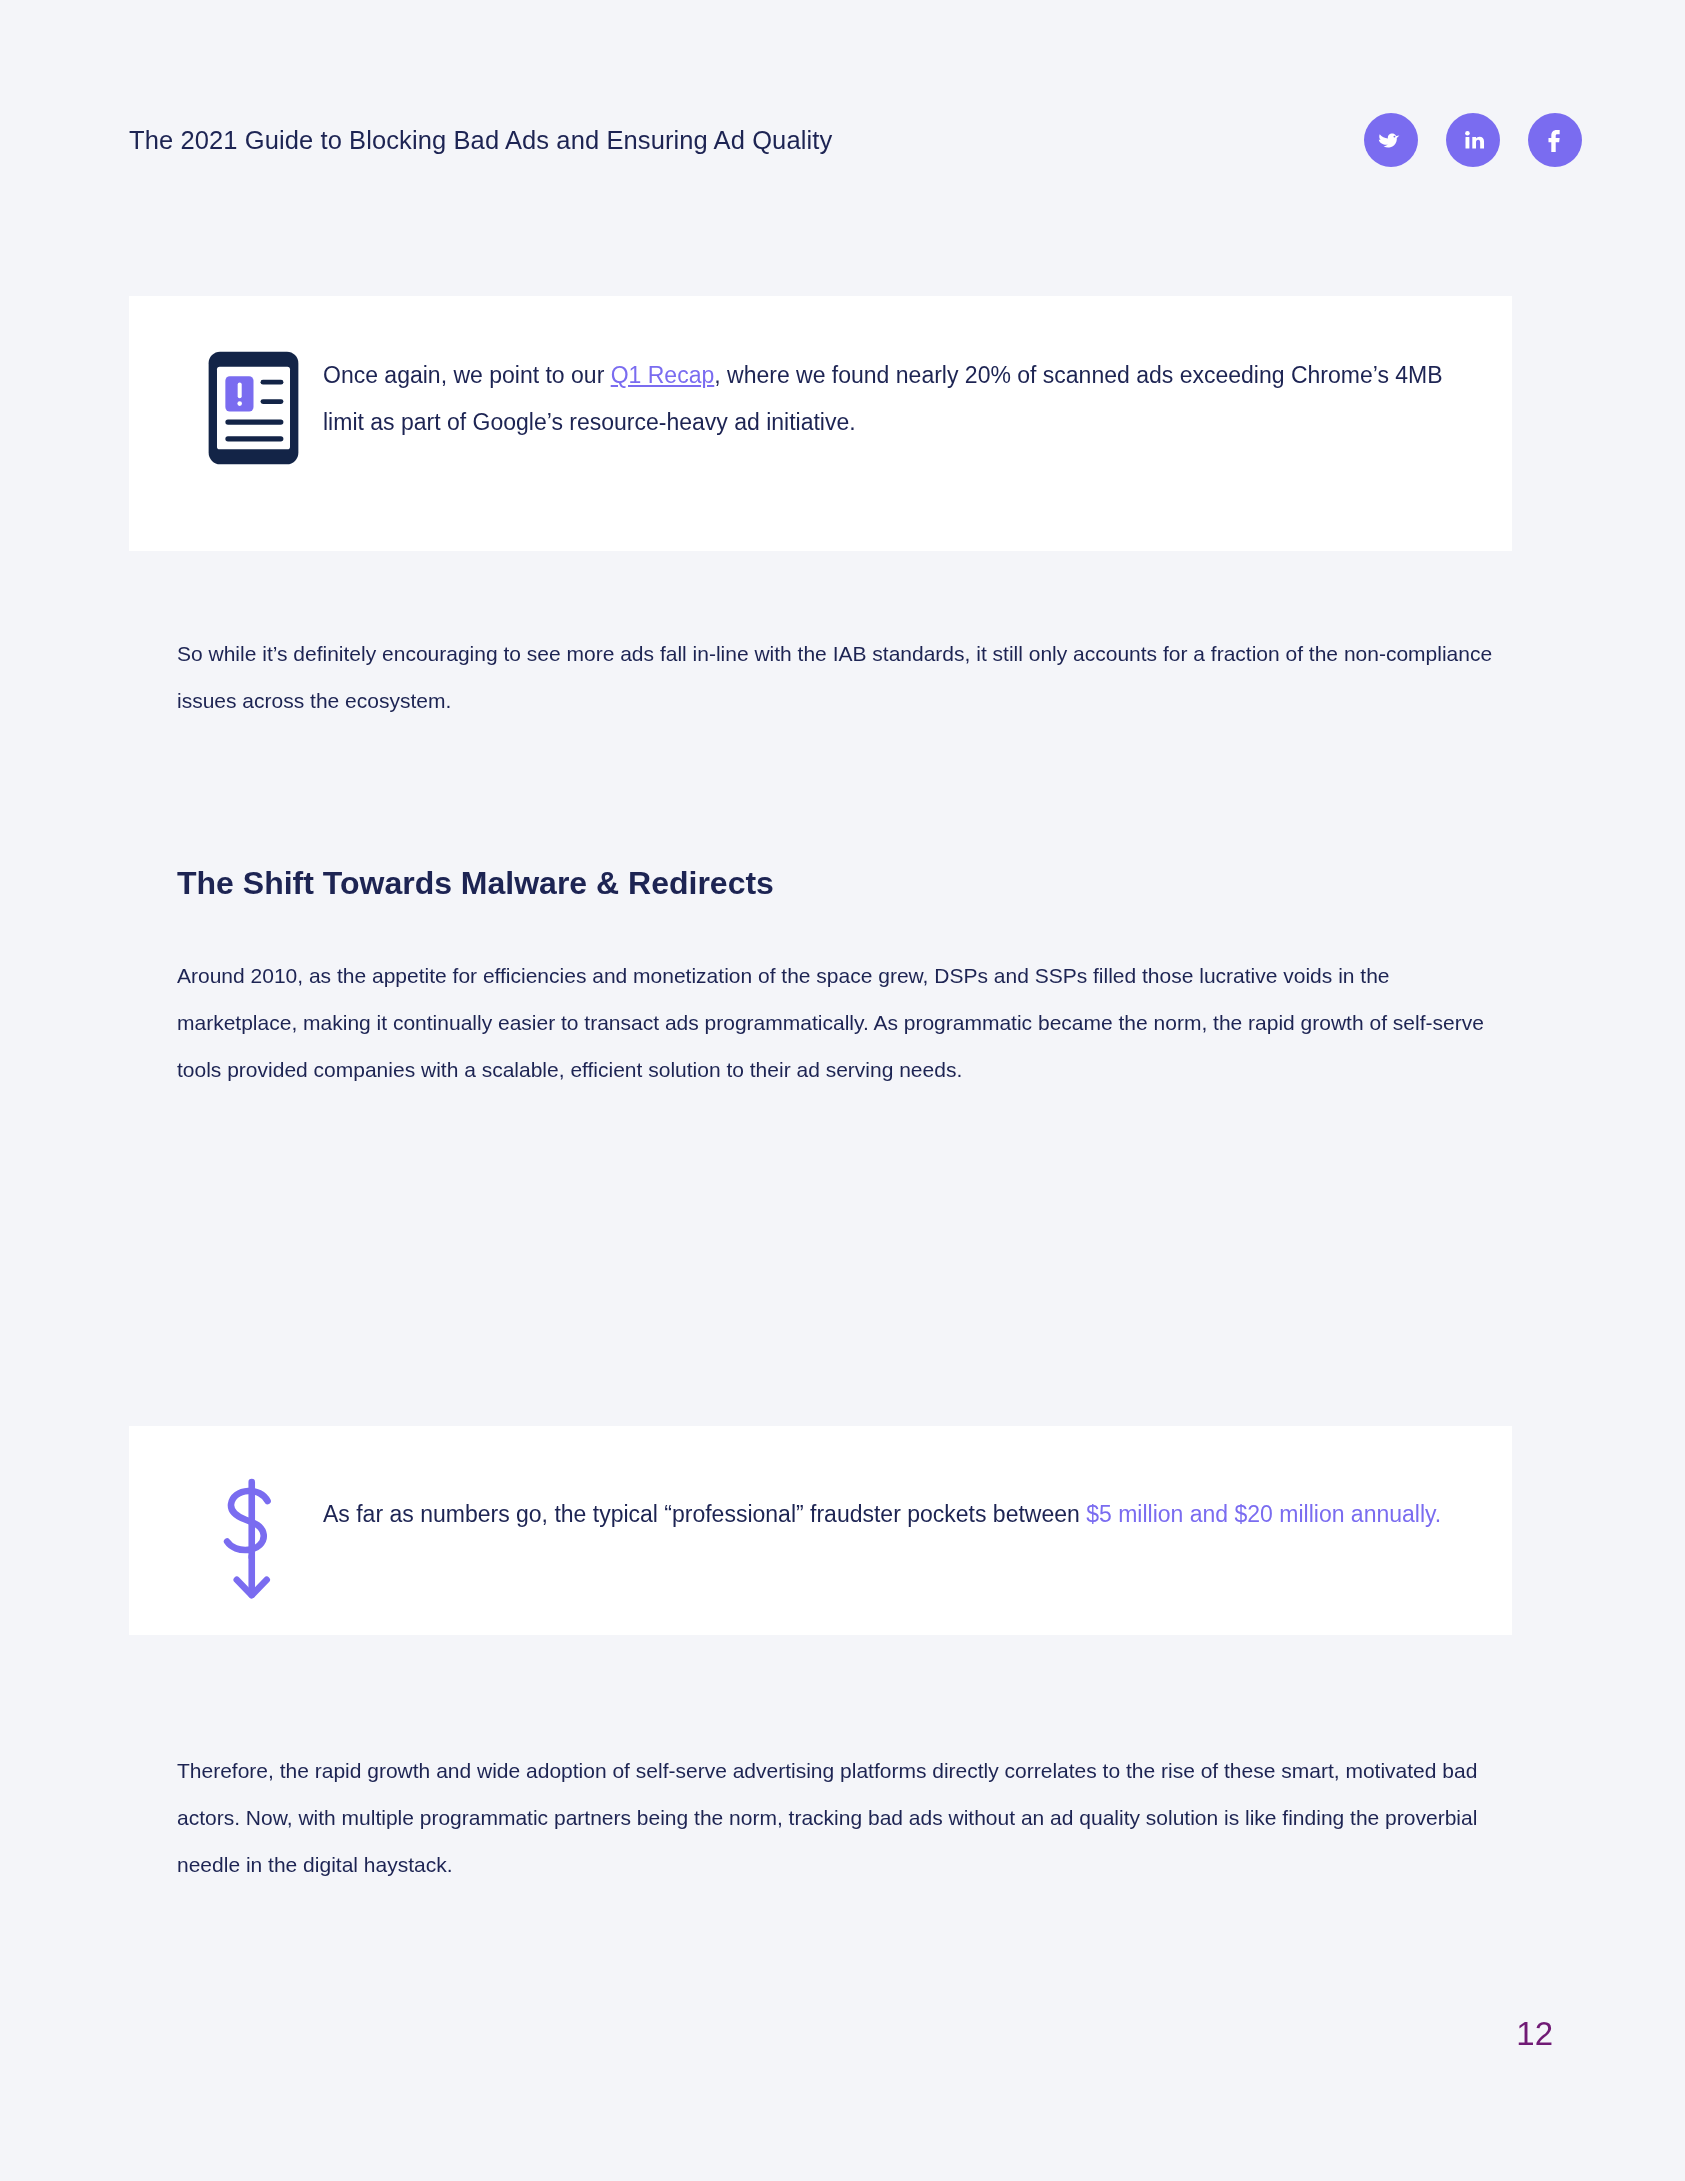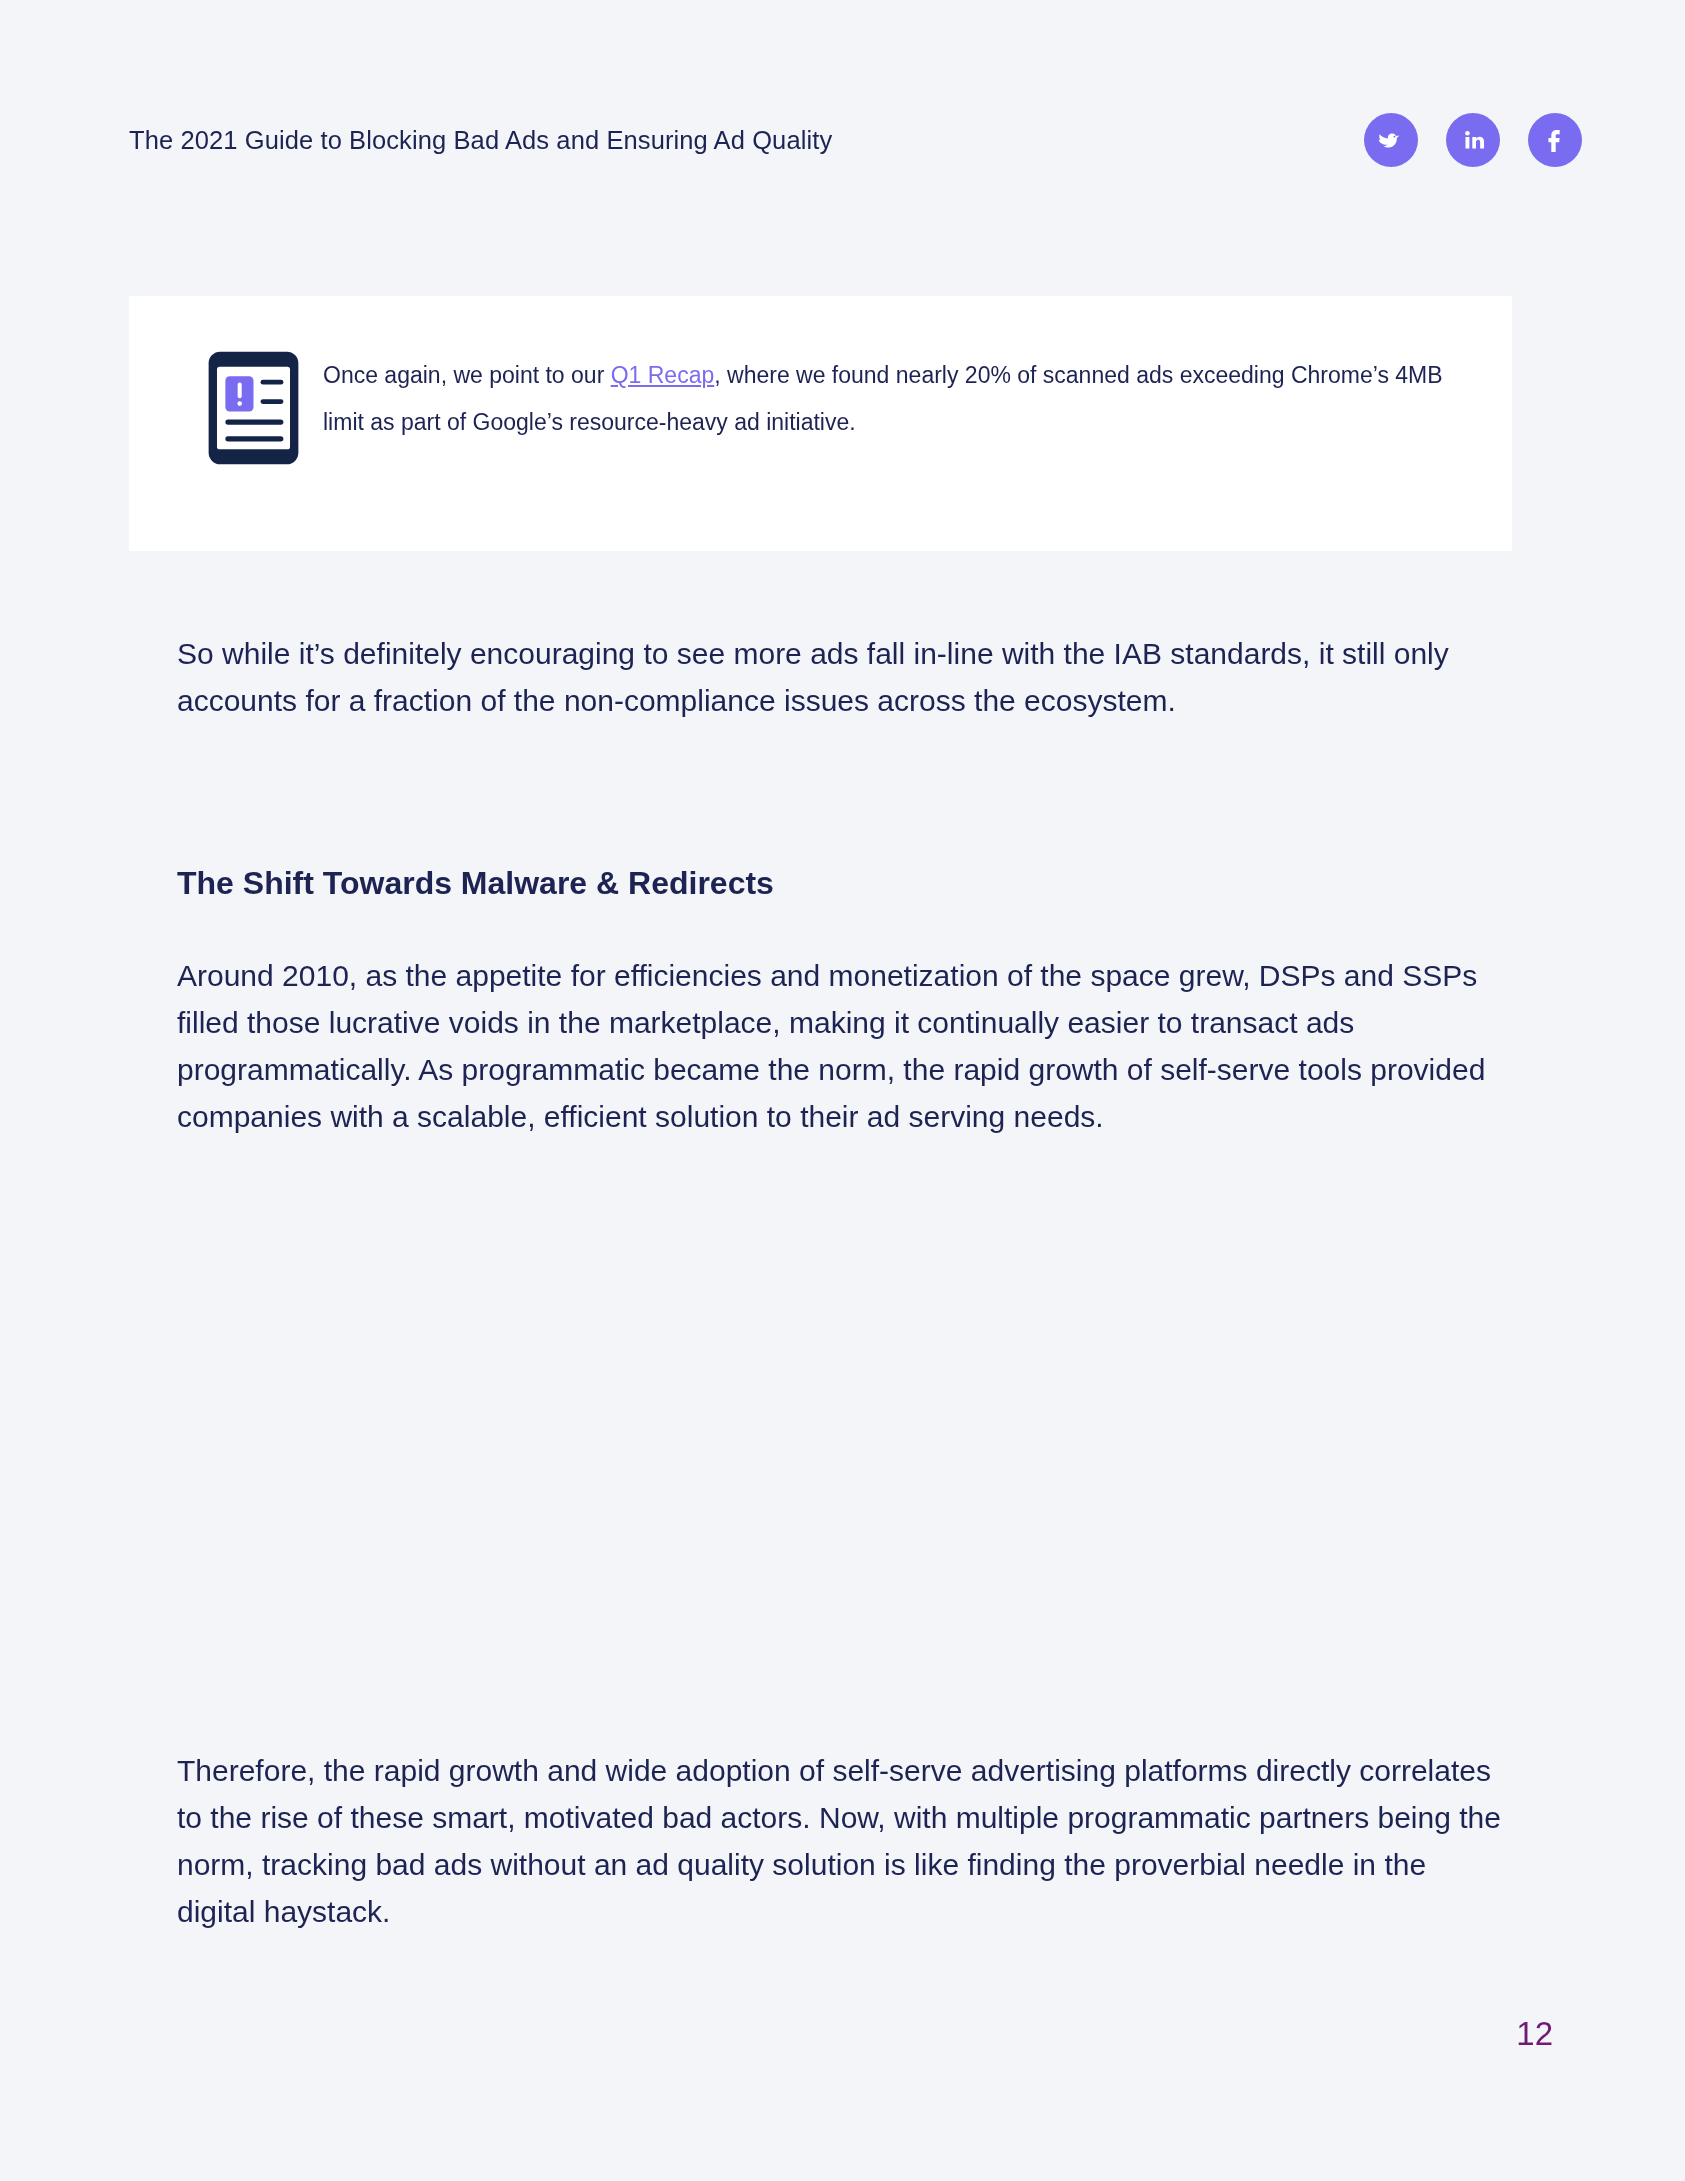--- a/index.html
+++ b/index.html
@@ -91,21 +91,21 @@
   #callout-2 .callout-text { padding-top: 23px; }
 
   .link-purple { color: #7a6cf0; }
   .hl-purple  { color: #7a6cf0; }
 
   
   .body-p {
     position: absolute;
     left: 177px;
     width: 1325px;
-    font-size: 30px;
+    font-size: 21px;
     line-height: 47px;
     color: #1d2453;
   }
   #para-1 { top: 630px; }
   #heading-1 {
     position: absolute;
     left: 177px;
     top: 866px;
     width: 1325px;
     font-size: 32px;
@@ -184,19 +184,35 @@
     </div>
   </div>
 
   <div class="body-p" id="para-1">So while it’s definitely encouraging to see more ads fall in-line with the IAB standards, it still only accounts for a fraction of the non-compliance issues across the ecosystem.</div>
 
   <div id="heading-1">The Shift Towards Malware &amp; Redirects</div>
 
   <div class="body-p" id="para-2">Around 2010, as the appetite for efficiencies and monetization of the space grew, DSPs and SSPs filled those lucrative voids in the marketplace, making it continually easier to transact ads programmatically. As programmatic became the norm, the rapid growth of self-serve tools provided companies with a scalable, efficient solution to their ad serving needs.</div>
 
 
+  <div class="callout" id="callout-2">
+    <div class="callout-icon">
+      <svg width="81" height="132" viewBox="0 0 92 150" aria-hidden="true">
+        <g fill="none" stroke="#7a6cf0" stroke-width="7.5" stroke-linecap="round" stroke-linejoin="round">
+          <path d="M62 33c-4-8-13-12-22-11.5C29.5 22 21.5 28 20.5 36.5c-1 9 6.5 14 16 17.5
+                   c10 3.7 19.5 7 21 17c1.3 9-7 16.5-17.5 17.5c-10 1-19.5-2.5-24-9.5"></path>
+          <path d="M44 11.5v85"></path>
+          <path d="M44 96.5v43"></path>
+          <path d="M27 122.5L44 140l17-17.5"></path>
+        </g>
+      </svg>
+    </div>
+    <div class="callout-text">
+      <span>As far as numbers go, the typical “professional” fraudster pockets between </span><span class="hl-purple">$5 million and $20 million annually.</span>
+    </div>
+  </div>
 
   <div class="body-p" id="para-4">Therefore, the rapid growth and wide adoption of self-serve advertising platforms directly correlates to the rise of these smart, motivated bad actors. Now, with multiple programmatic partners being the norm, tracking bad ads without an ad quality solution is like finding the proverbial needle in the digital haystack.</div>
 
   <div class="page-number">12</div>
 
 </div>
 
 
 </body></html>

